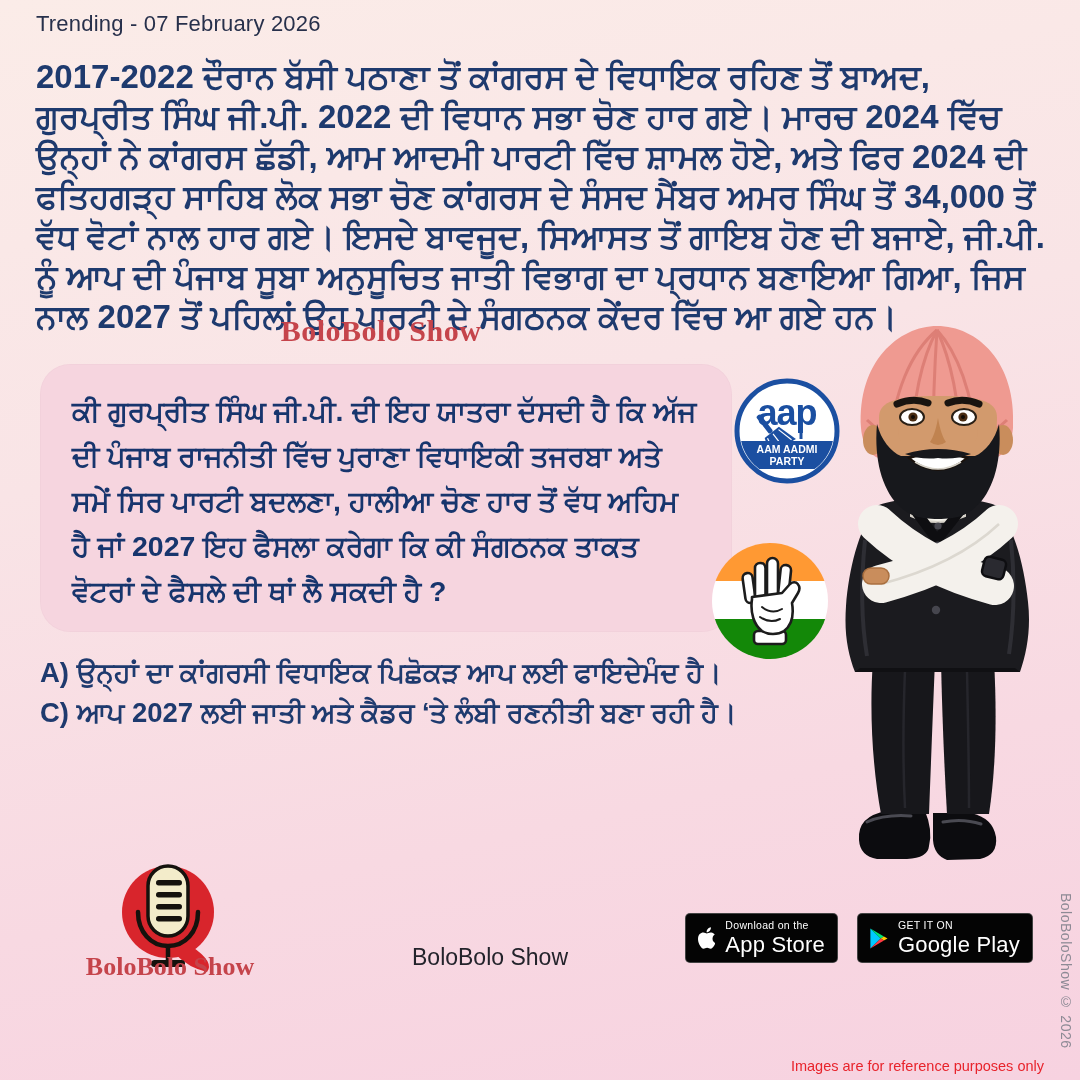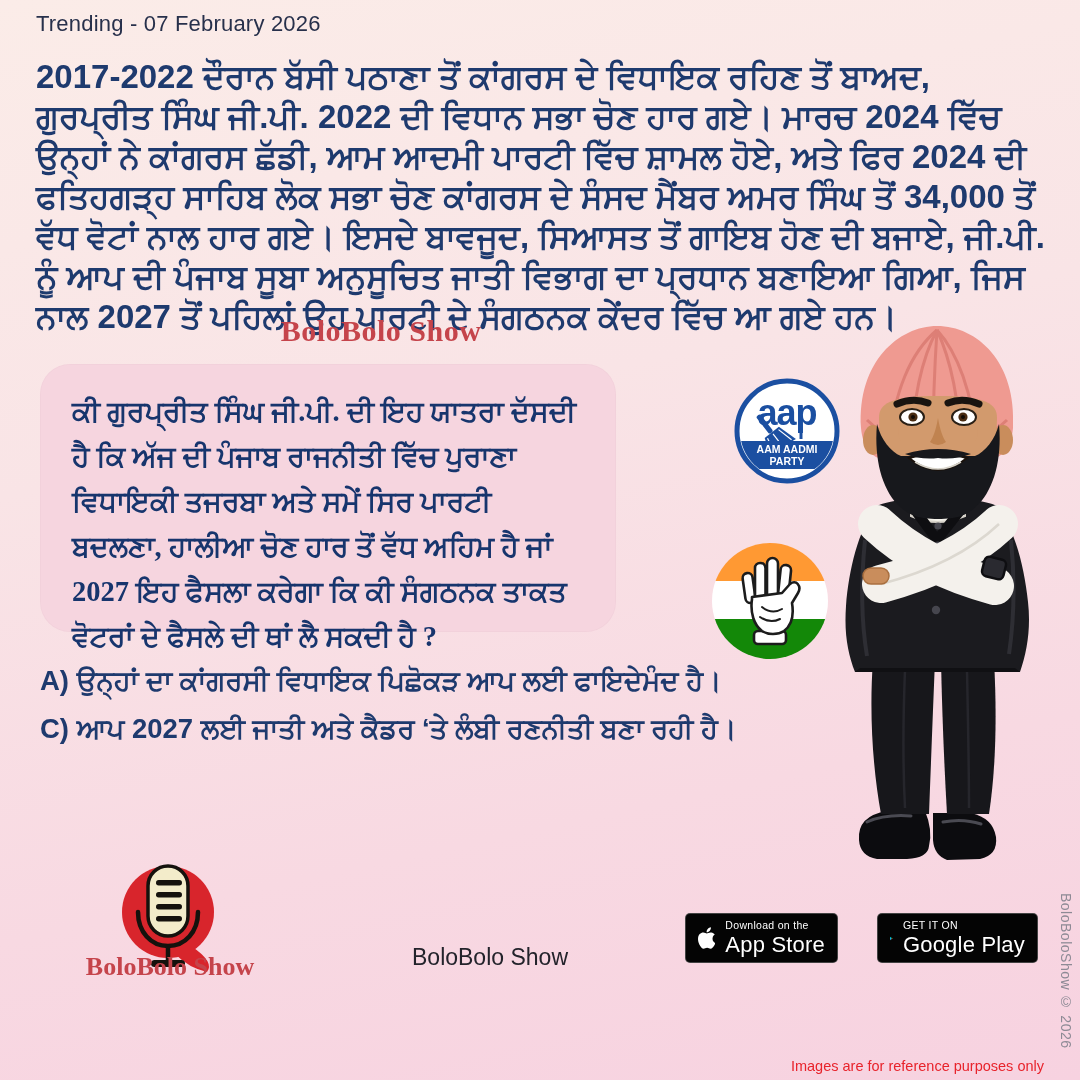--- a/index.html
+++ b/index.html
@@ -6,34 +6,34 @@
   .canvas{
     position:relative;width:1080px;height:1080px;overflow:hidden;
     background:linear-gradient(168deg,#fbece8 0%,#f9e4e6 38%,#f8d9e2 72%,#f7d2e0 100%);
     font-family:"Liberation Sans","DejaVu Sans",sans-serif;
   }
   .trending{position:absolute;left:36px;top:11px;font-size:22px;font-weight:500;color:#27304b;letter-spacing:.2px;}
   .intro{position:absolute;left:36px;top:57px;width:1012px;font-size:33px;line-height:40px;font-weight:600;color:#1e3a6e;}
   .intro b{font-weight:800;}
   .wordmark{font-family:"Liberation Serif","DejaVu Serif",serif;font-weight:700;color:#c5444b;}
   .wm-top{position:absolute;left:40px;top:314px;width:682px;text-align:center;font-size:30px;letter-spacing:.5px;}
-  .qbox{position:absolute;left:40px;top:364px;width:576px;height:268px;border-radius:30px;background:#f6d5df;box-shadow:0 0 0 1px rgba(0,0,0,0.015) inset;font-family:Liberation Serif, serif;}
+  .qbox{position:absolute;left:40px;top:364px;width:692px;height:268px;border-radius:30px;background:#f6d5df;box-shadow:0 0 0 1px rgba(0,0,0,0.015) inset;}
   .qtext{padding:25px 30px 0 32px;font-size:28.5px;line-height:45px;font-weight:700;color:#17356d;}
   .options{position:absolute;left:40px;top:653px;width:792px;color:#1e3a6e;font-size:27.5px;font-weight:600;}
-  .opt{line-height:40px;padding-left:40px;text-indent:-40px;margin-top:8px;}
+  .opt{line-height:40px;padding-left:40px;text-indent:-40px;}
   .aap-badge{position:absolute;left:733px;top:377px;}
   .inc-badge{position:absolute;left:710px;top:541px;}
   .character{position:absolute;left:815px;top:300px;}
   .mic-logo{position:absolute;left:93px;top:860px;}
   .wm-bottom{position:absolute;left:60px;top:952px;width:220px;text-align:center;font-size:26px;}
   .dl-prompt{position:absolute;left:295px;top:915px;width:390px;text-align:center;font-size:19.5px;font-weight:600;color:#23232b;}
   .dl-appname{position:absolute;left:295px;top:944px;width:390px;text-align:center;font-size:23px;font-weight:500;color:#23232b;}
   .store-badge{position:absolute;top:913px;height:50px;background:#040404;border-radius:5px;display:flex;align-items:center;box-sizing:border-box;padding:0 12px;gap:10px;color:#fff;border:1px solid rgba(255,255,255,0.25);cursor:pointer;}
   .badge-appstore{left:685px;width:153px;}
-  .badge-gplay{left:857px;width:161px;margin-left:20px;}
+  .badge-gplay{left:857px;width:176px;}
   .store-col{display:flex;flex-direction:column;line-height:1;}
   .store-line1{font-size:10.5px;letter-spacing:.3px;margin-bottom:3px;}
   .store-line2{font-size:22px;font-weight:500;letter-spacing:.2px;white-space:nowrap;}
   .footer{position:absolute;left:40px;top:1001px;width:1000px;text-align:center;font-size:21.5px;line-height:34px;font-weight:500;color:#2a2a31;}
   .disclaimer{position:absolute;right:36px;top:1058px;font-size:14.5px;font-weight:500;color:#e8232b;}
   .copyright{position:absolute;right:6px;top:893px;height:175px;writing-mode:vertical-rl;font-size:14px;color:#8d8a95;letter-spacing:.5px;}
 </style>
 </head>
 <body>
 

